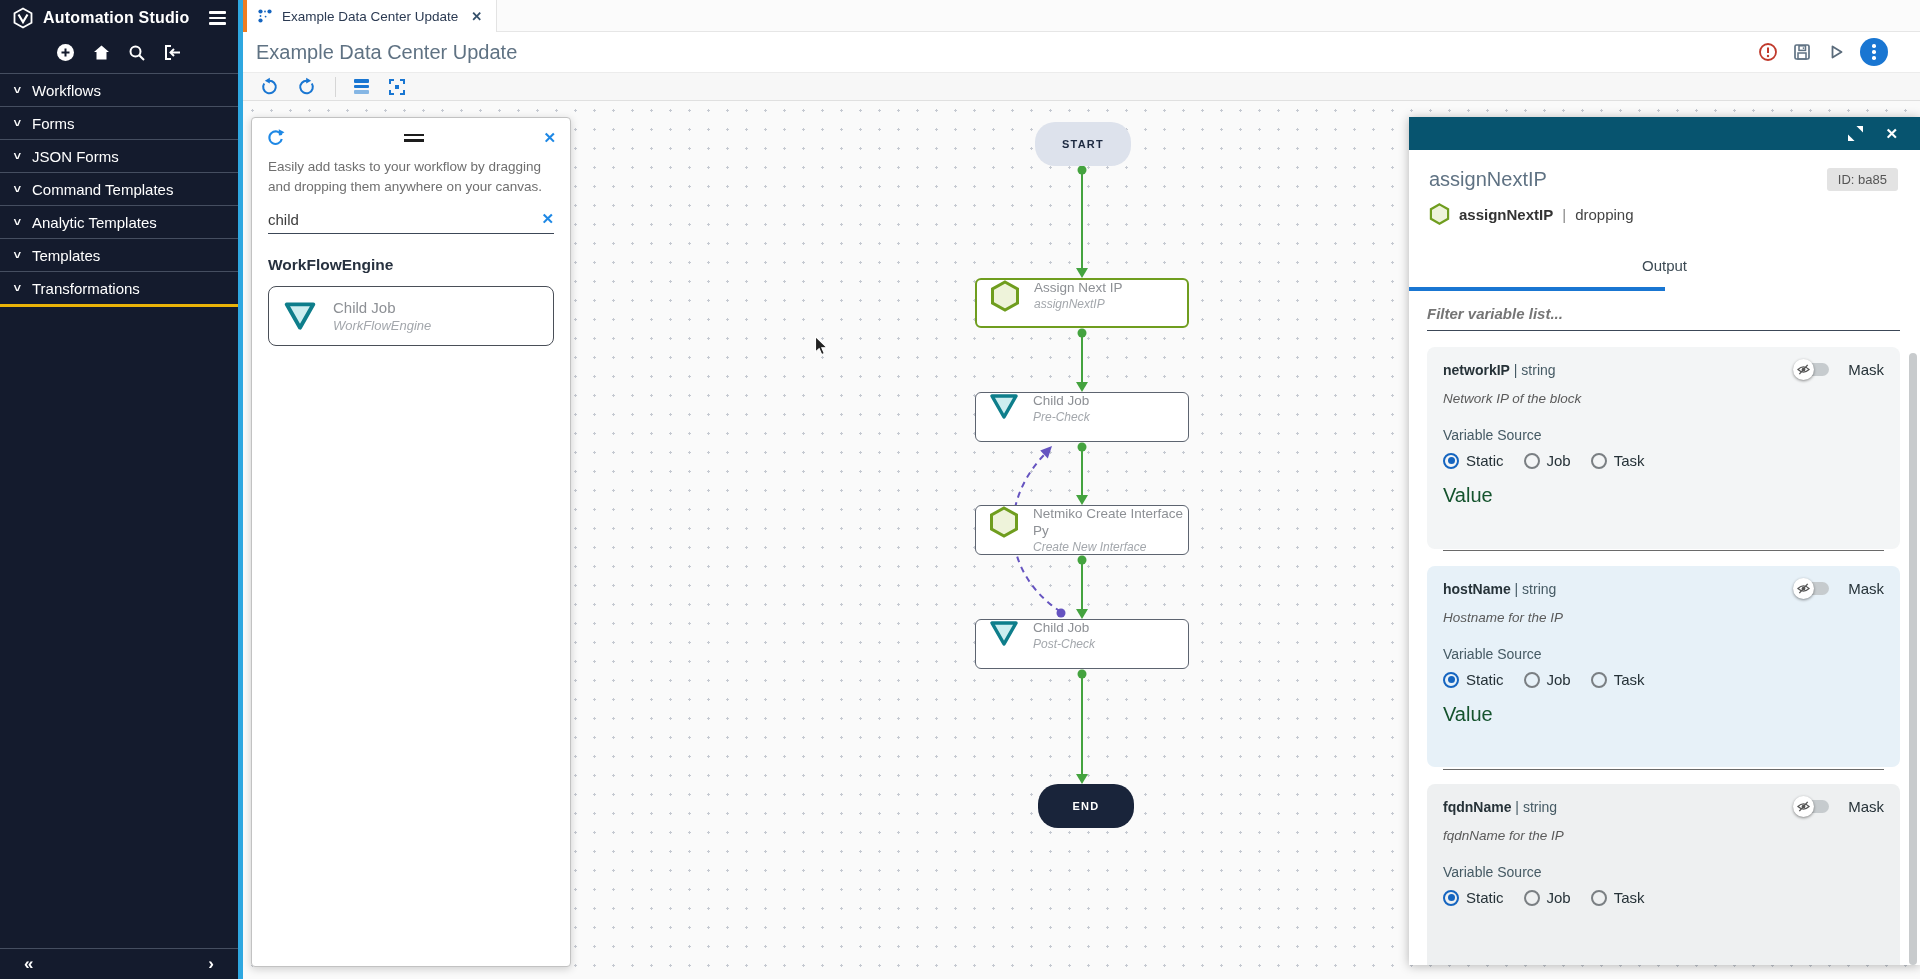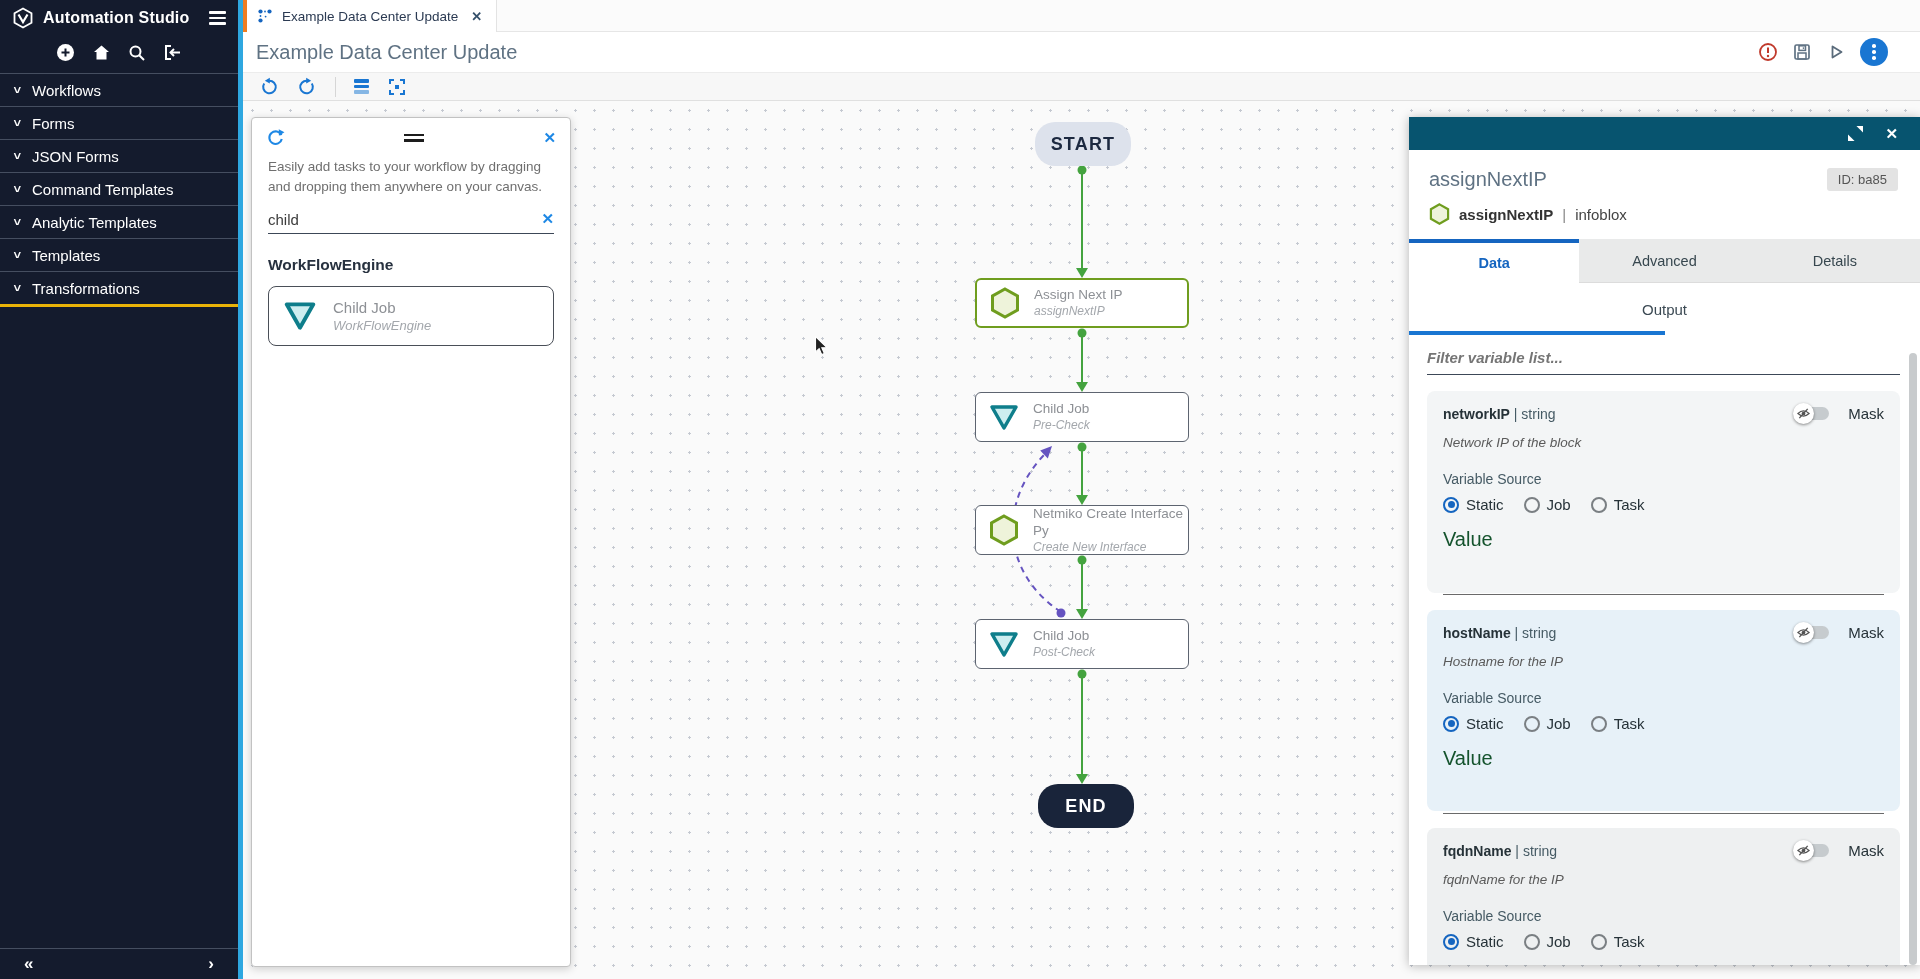--- a/index.html
+++ b/index.html
@@ -35,24 +35,24 @@
   #toolbar{position:absolute;left:243px;top:72px;width:1677px;height:29px;background:#f7f7f7;border-top:1px solid #ececec;border-bottom:1px solid #e0e0e0;display:flex;align-items:center;gap:18px;padding-left:16px;z-index:5;}
   .tb-divider{width:1px;height:20px;background:#d6d6d6;}
   .bars{display:flex;flex-direction:column;gap:2px;cursor:pointer;}
   .bars div{width:15px;height:3.5px;background:#1976d2;border-radius:1px;}
   .bars div:last-child{background:#85b6e4;}
 
   
   #canvas{position:absolute;left:243px;top:101px;width:1677px;height:878px;background:#fafafa;background-image:radial-gradient(circle,#c5c9d1 1.1px,transparent 1.3px);background-size:19px 19px;z-index:1;}
   #edges{position:absolute;left:0;top:0;width:1920px;height:979px;z-index:2;pointer-events:none;}
 
-  .node-terminal{position:absolute;width:96px;height:44px;border-radius:20px;display:flex;align-items:center;justify-content:center;font-size:18px;font-weight:700;letter-spacing:1.2px;z-index:3;cursor:pointer;}
+  .node-terminal{position:absolute;width:96px;height:44px;border-radius:20px;display:flex;align-items:center;justify-content:center;font-size:11px;font-weight:700;letter-spacing:1.2px;z-index:3;cursor:pointer;}
   #node-start{left:1035px;top:122px;background:#dde2ec;color:#1c2940;}
   #node-end{left:1038px;top:784px;background:#19243a;color:#fff;}
-  .task-node{position:absolute;left:975px;width:214px;height:50px;background:#fff;border:1px solid #5d6470;border-radius:6px;display:flex;align-items:center;gap:14px;padding-left:13px;z-index:3;cursor:pointer;}
+  .task-node{position:absolute;left:975px;width:214px;height:50px;background:#fff;border:1px solid #5d6470;border-radius:6px;display:flex;gap:14px;padding-left:13px;z-index:3;cursor:pointer;}
   .task-node.selected{border:2px solid #6f9d1e;}
   .tn-title{font-size:13.5px;color:#8d9095;line-height:1.25;}
   .tn-sub{font-size:12px;color:#a3a7ac;font-style:italic;line-height:1.2;}
 
   
   #palette{position:absolute;left:251px;top:117px;width:320px;height:850px;background:#fff;border:1px solid #c2c2c2;border-radius:4px;box-shadow:0 2px 8px rgba(0,0,0,.18);z-index:5;}
   .pal-head{display:flex;align-items:center;justify-content:space-between;padding:10px 14px 2px 14px;}
   .drag-handle{display:flex;flex-direction:column;gap:3px;cursor:grab;}
   .drag-handle div{width:20px;height:2.5px;background:#1d1d1d;}
   .pal-close{color:#1e88e5;font-size:15px;font-weight:700;cursor:pointer;}
@@ -395,26 +395,21 @@
     <span class="id-badge">ID: ba85</span>
   </div>
   <div class="panel-task-row">
     <span>
       <svg width="21" height="22" viewBox="0 0 30 32">
           <polygon points="15,2 27.5,9 27.5,23 15,30 2.5,23 2.5,9" fill="#eef3da" stroke="#6f9d1e" stroke-width="3.2"></polygon>
         </svg>
     </span>
     <b>assignNextIP</b>
     <span class="pipe">|</span>
-    <span>infoblox</span>
-  </div>
-  <div class="ptabs">
-    <div class="ptab active">Data</div>
-    <div class="ptab">Advanced</div>
-    <div class="ptab">Details</div>
+    <span>dropping</span>
   </div>
   <div class="subtabs">
     <div class="subtab">Output</div>
     <div class="sub-underline"></div>
   </div>
   <div class="panel-body">
     <div class="filter-row">
       <input placeholder="Filter variable list..." style="">
     </div>
 

